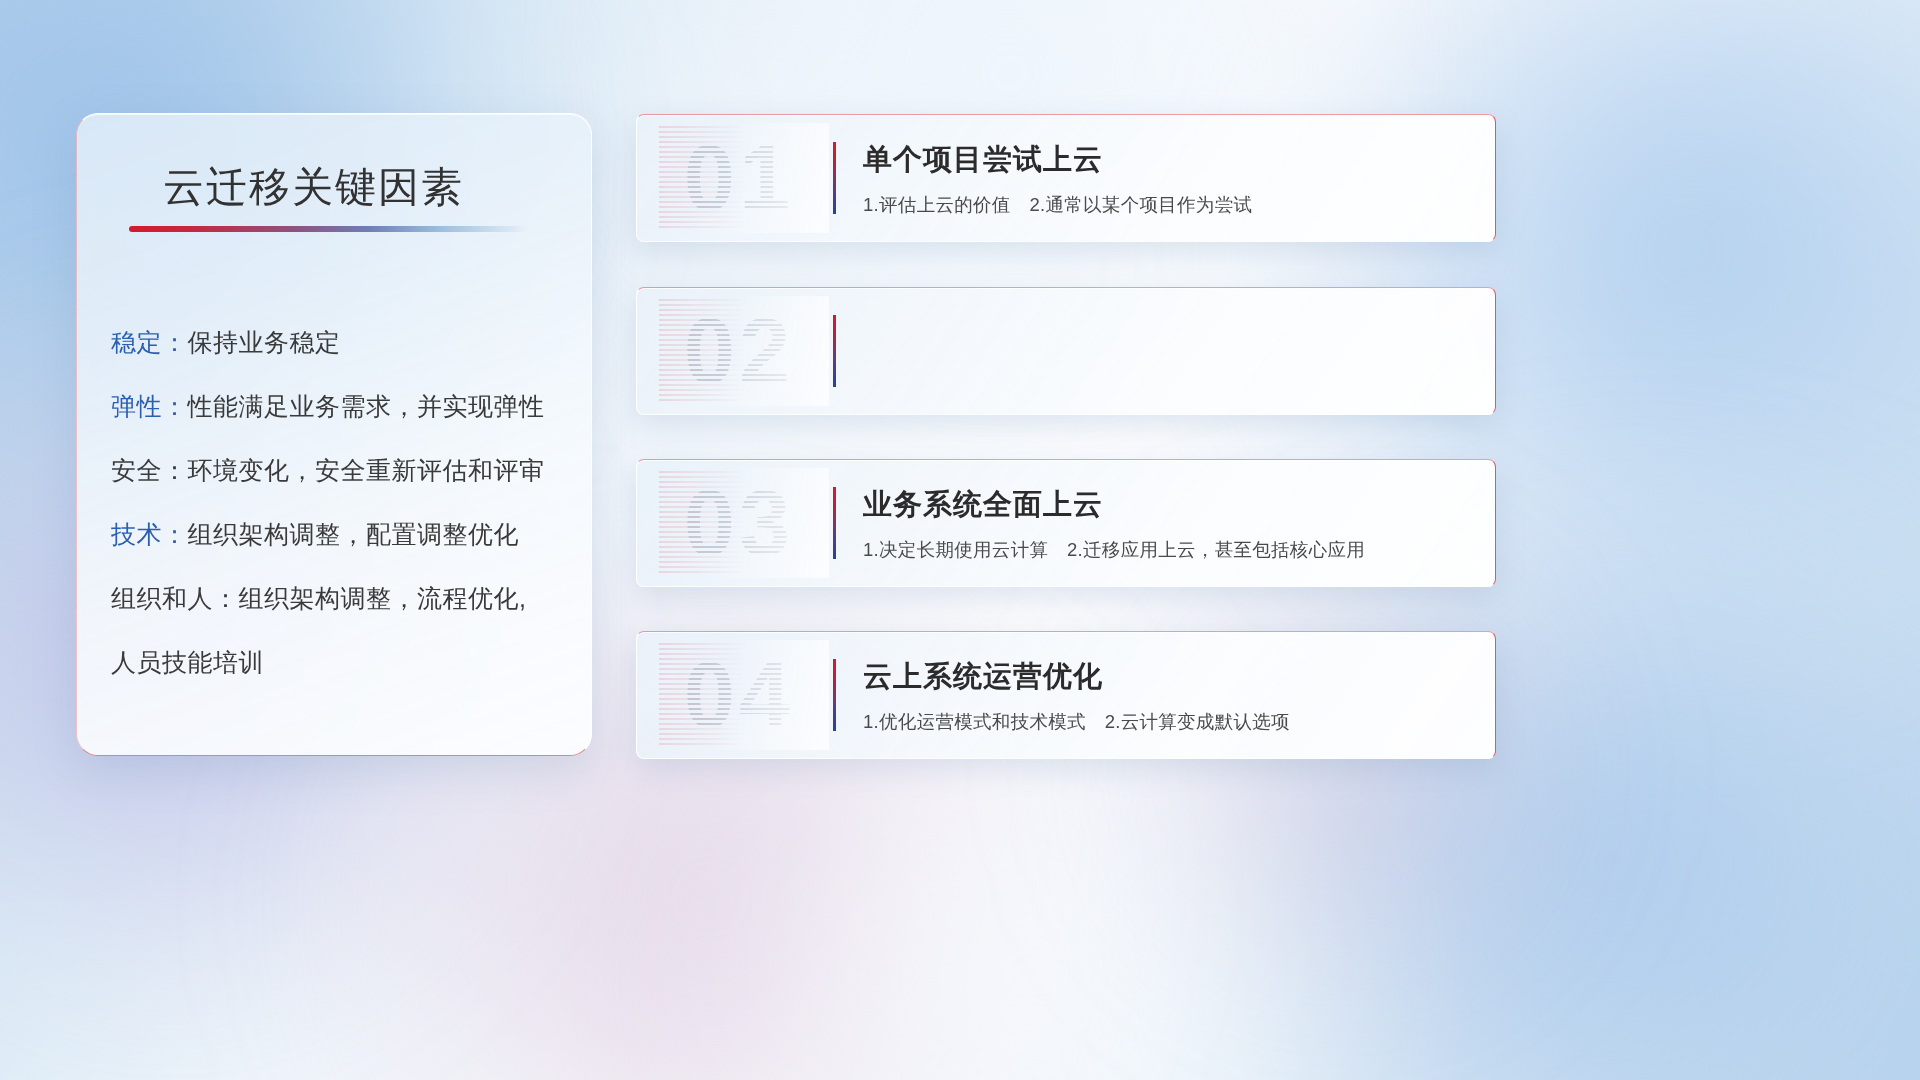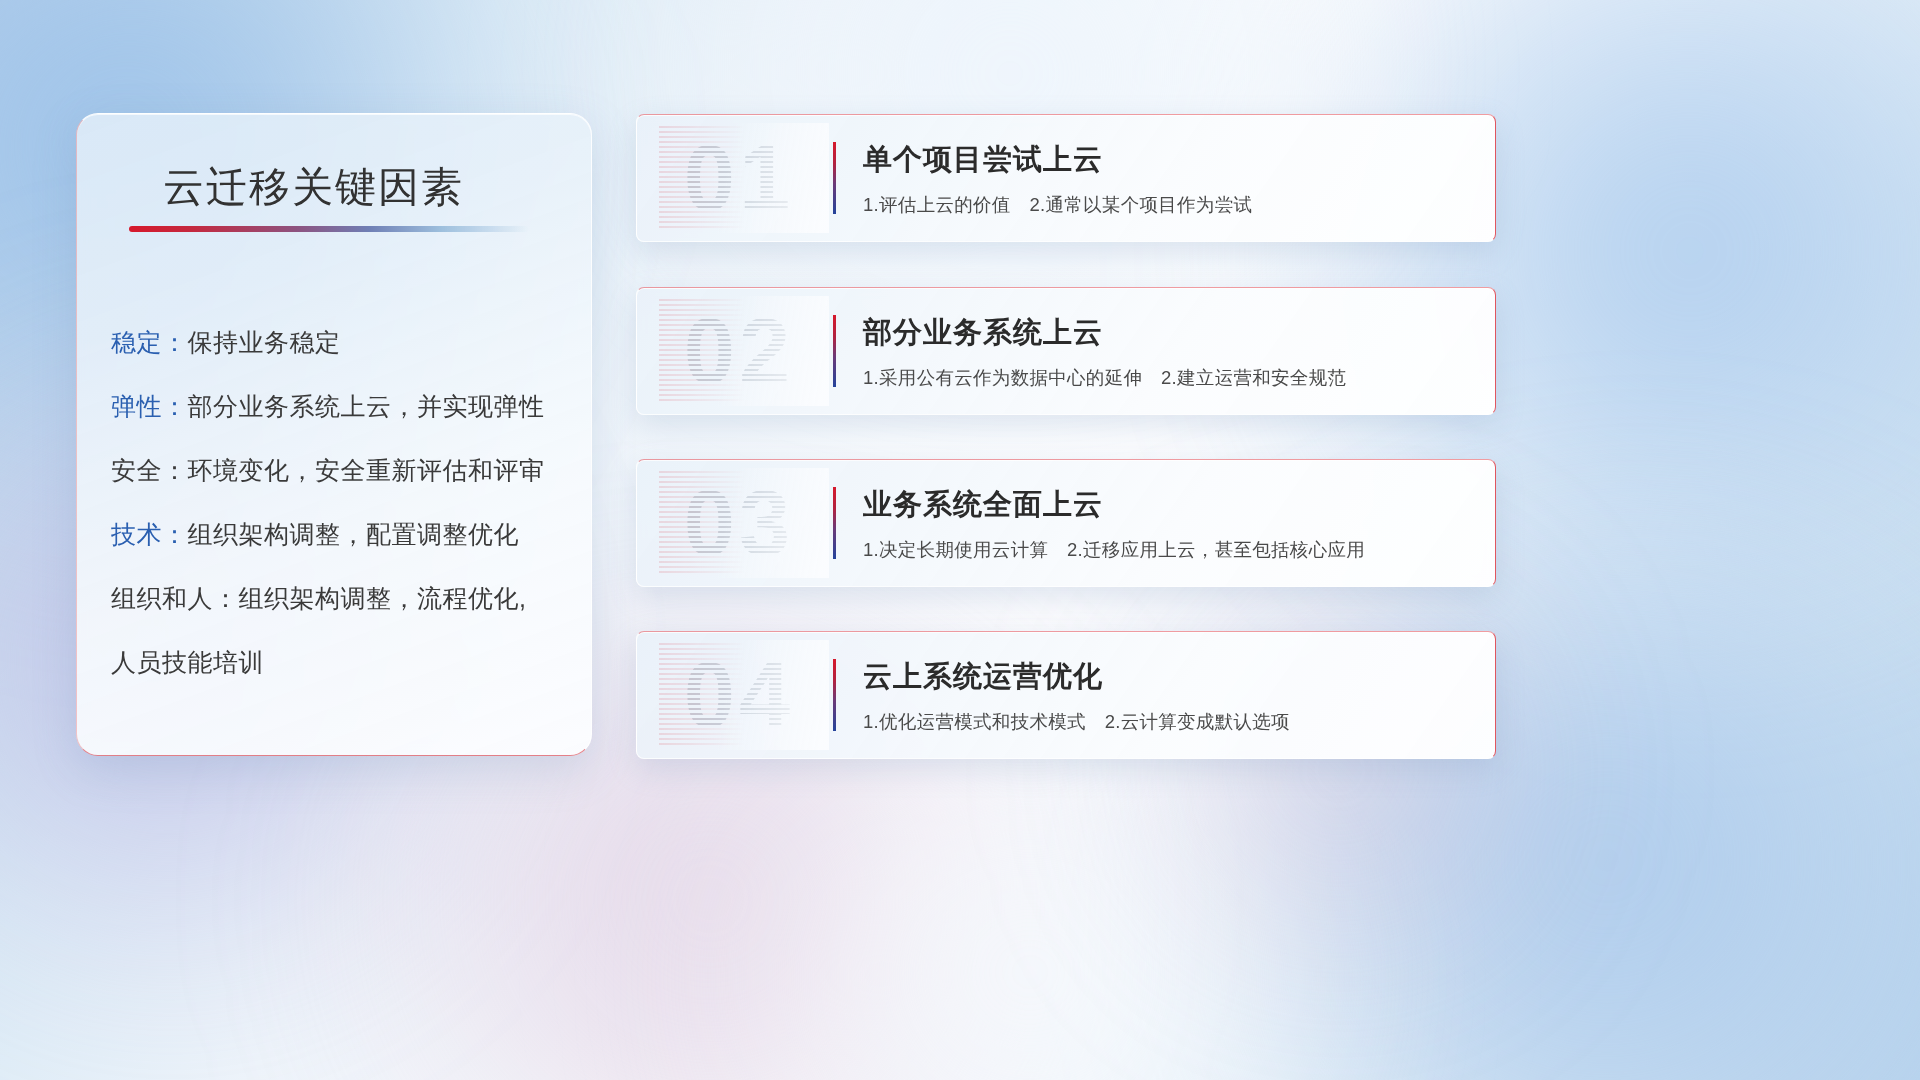--- a/index.html
+++ b/index.html
@@ -148,21 +148,21 @@
 
 <div id="left-card">
   <div id="panel-title">云迁移关键因素</div>
   <div id="title-underline"></div>
 
   <div id="factor-list">
     <div class="factor">
       <span class="k">稳定：</span><span class="v">保持业务稳定</span>
     </div>
     <div class="factor">
-      <span class="k">弹性：</span><span class="v">部分业务系统上云，并实现弹性</span>
+      <span class="k">弹性：</span><span class="v">性能满足业务需求，并实现弹性</span>
     </div>
     <div class="factor">
       <span class="k dark">安全：</span><span class="v">环境变化，安全重新评估和评审</span>
     </div>
     <div class="factor">
       <span class="k">技术：</span><span class="v">组织架构调整，配置调整优化</span>
     </div>
     <div class="factor">
       <span class="k dark">组织和人：</span><span class="v">组织架构调整，流程优化,</span>
     </div>
@@ -179,24 +179,20 @@
   <div class="step-body">
     <div class="step-title">单个项目尝试上云</div>
     <div class="step-sub">1.评估上云的价值　2.通常以某个项目作为尝试</div>
   </div>
 </div>
 
 <div class="step-card c2">
   <div class="ghost-num">02</div>
   <div class="num-fade"></div>
   <div class="divider"></div>
-  <div class="step-body">
-    <div class="step-title">部分业务系统上云</div>
-    <div class="step-sub">1.采用公有云作为数据中心的延伸　2.建立运营和安全规范</div>
-  </div>
 </div>
 
 <div class="step-card c3">
   <div class="ghost-num">03</div>
   <div class="num-fade"></div>
   <div class="divider"></div>
   <div class="step-body">
     <div class="step-title">业务系统全面上云</div>
     <div class="step-sub">1.决定长期使用云计算　2.迁移应用上云，甚至包括核心应用</div>
   </div>

